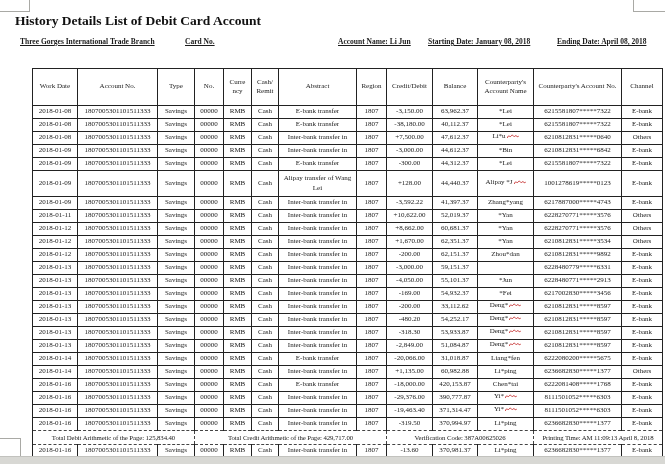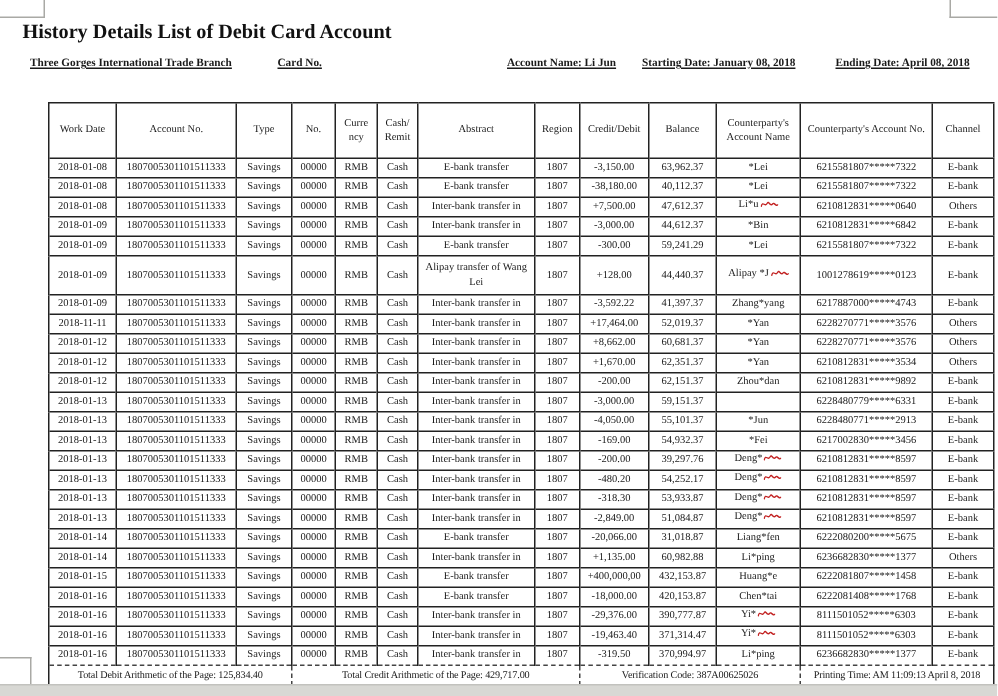--- a/index.html
+++ b/index.html
@@ -171,21 +171,21 @@
         <tr>
           <td class="col-date">2018-01-09</td>
           <td class="col-acct">1807005301101511333</td>
           <td class="col-type">Savings</td>
           <td class="col-no">00000</td>
           <td class="col-cur">RMB</td>
           <td class="col-cash">Cash</td>
           <td class="col-abstract">E-bank transfer</td>
           <td class="col-region">1807</td>
           <td class="col-amount">-300.00</td>
-          <td class="col-balance">59,241.29</td>
+          <td class="col-balance">44,312.37</td>
           <td class="col-cp-name">*Lei</td>
           <td class="col-cp-acct">6215581807*****7322</td>
           <td class="col-channel">E-bank</td>
         </tr>
         <tr class="tall">
           <td class="col-date">2018-01-09</td>
           <td class="col-acct">1807005301101511333</td>
           <td class="col-type">Savings</td>
           <td class="col-no">00000</td>
           <td class="col-cur">RMB</td>
@@ -209,29 +209,29 @@
           <td class="col-cash">Cash</td>
           <td class="col-abstract">Inter-bank transfer in</td>
           <td class="col-region">1807</td>
           <td class="col-amount">-3,592.22</td>
           <td class="col-balance">41,397.37</td>
           <td class="col-cp-name">Zhang*yang</td>
           <td class="col-cp-acct">6217887000*****4743</td>
           <td class="col-channel">E-bank</td>
         </tr>
         <tr>
-          <td class="col-date">2018-11-11</td>
-          <td class="col-acct">1807005301101511333</td>
-          <td class="col-type">Savings</td>
-          <td class="col-no">00000</td>
-          <td class="col-cur">RMB</td>
-          <td class="col-cash">Cash</td>
-          <td class="col-abstract">Inter-bank transfer in</td>
-          <td class="col-region">1807</td>
-          <td class="col-amount">+17,464.00</td>
+          <td class="col-date">2018-01-11</td>
+          <td class="col-acct">1807005301101511333</td>
+          <td class="col-type">Savings</td>
+          <td class="col-no">00000</td>
+          <td class="col-cur">RMB</td>
+          <td class="col-cash">Cash</td>
+          <td class="col-abstract">Inter-bank transfer in</td>
+          <td class="col-region">1807</td>
+          <td class="col-amount">+10,622.00</td>
           <td class="col-balance">52,019.37</td>
           <td class="col-cp-name">*Yan</td>
           <td class="col-cp-acct">6228270771*****3576</td>
           <td class="col-channel">Others</td>
         </tr>
         <tr>
           <td class="col-date">2018-01-12</td>
           <td class="col-acct">1807005301101511333</td>
           <td class="col-type">Savings</td>
           <td class="col-no">00000</td>
@@ -323,21 +323,21 @@
         <tr>
           <td class="col-date">2018-01-13</td>
           <td class="col-acct">1807005301101511333</td>
           <td class="col-type">Savings</td>
           <td class="col-no">00000</td>
           <td class="col-cur">RMB</td>
           <td class="col-cash">Cash</td>
           <td class="col-abstract">Inter-bank transfer in</td>
           <td class="col-region">1807</td>
           <td class="col-amount">-200.00</td>
-          <td class="col-balance">39,297.76</td>
+          <td class="col-balance">33,112.62</td>
           <td class="col-cp-name">Deng*<span class="red-squiggle"><svg width="12" height="8" viewBox="0 0 12 8">
                 <path d="M0.5 5.5 C1.5 1.5 3 6.5 4.5 3.5 C5.5 1.5 6.5 6 8 4 C9 2.5 10.5 6 11.5 4.5" fill="none" stroke="#c22222" stroke-width="0.9" stroke-linecap="round"></path>
               </svg></span></td>
           <td class="col-cp-acct">6210812831*****8597</td>
           <td class="col-channel">E-bank</td>
         </tr>
         <tr>
           <td class="col-date">2018-01-13</td>
           <td class="col-acct">1807005301101511333</td>
           <td class="col-type">Savings</td>
@@ -412,35 +412,20 @@
           <td class="col-cash">Cash</td>
           <td class="col-abstract">Inter-bank transfer in</td>
           <td class="col-region">1807</td>
           <td class="col-amount">+1,135.00</td>
           <td class="col-balance">60,982.88</td>
           <td class="col-cp-name">Li*ping</td>
           <td class="col-cp-acct">6236682830*****1377</td>
           <td class="col-channel">Others</td>
         </tr>
         <tr>
-          <td class="col-date">2018-01-15</td>
-          <td class="col-acct">1807005301101511333</td>
-          <td class="col-type">Savings</td>
-          <td class="col-no">00000</td>
-          <td class="col-cur">RMB</td>
-          <td class="col-cash">Cash</td>
-          <td class="col-abstract">E-bank transfer</td>
-          <td class="col-region">1807</td>
-          <td class="col-amount">+400,000,00</td>
-          <td class="col-balance">432,153.87</td>
-          <td class="col-cp-name">Huang*e</td>
-          <td class="col-cp-acct">6222081807*****1458</td>
-          <td class="col-channel">E-bank</td>
-        </tr>
-        <tr>
           <td class="col-date">2018-01-16</td>
           <td class="col-acct">1807005301101511333</td>
           <td class="col-type">Savings</td>
           <td class="col-no">00000</td>
           <td class="col-cur">RMB</td>
           <td class="col-cash">Cash</td>
           <td class="col-abstract">E-bank transfer</td>
           <td class="col-region">1807</td>
           <td class="col-amount">-18,000.00</td>
           <td class="col-balance">420,153.87</td>

